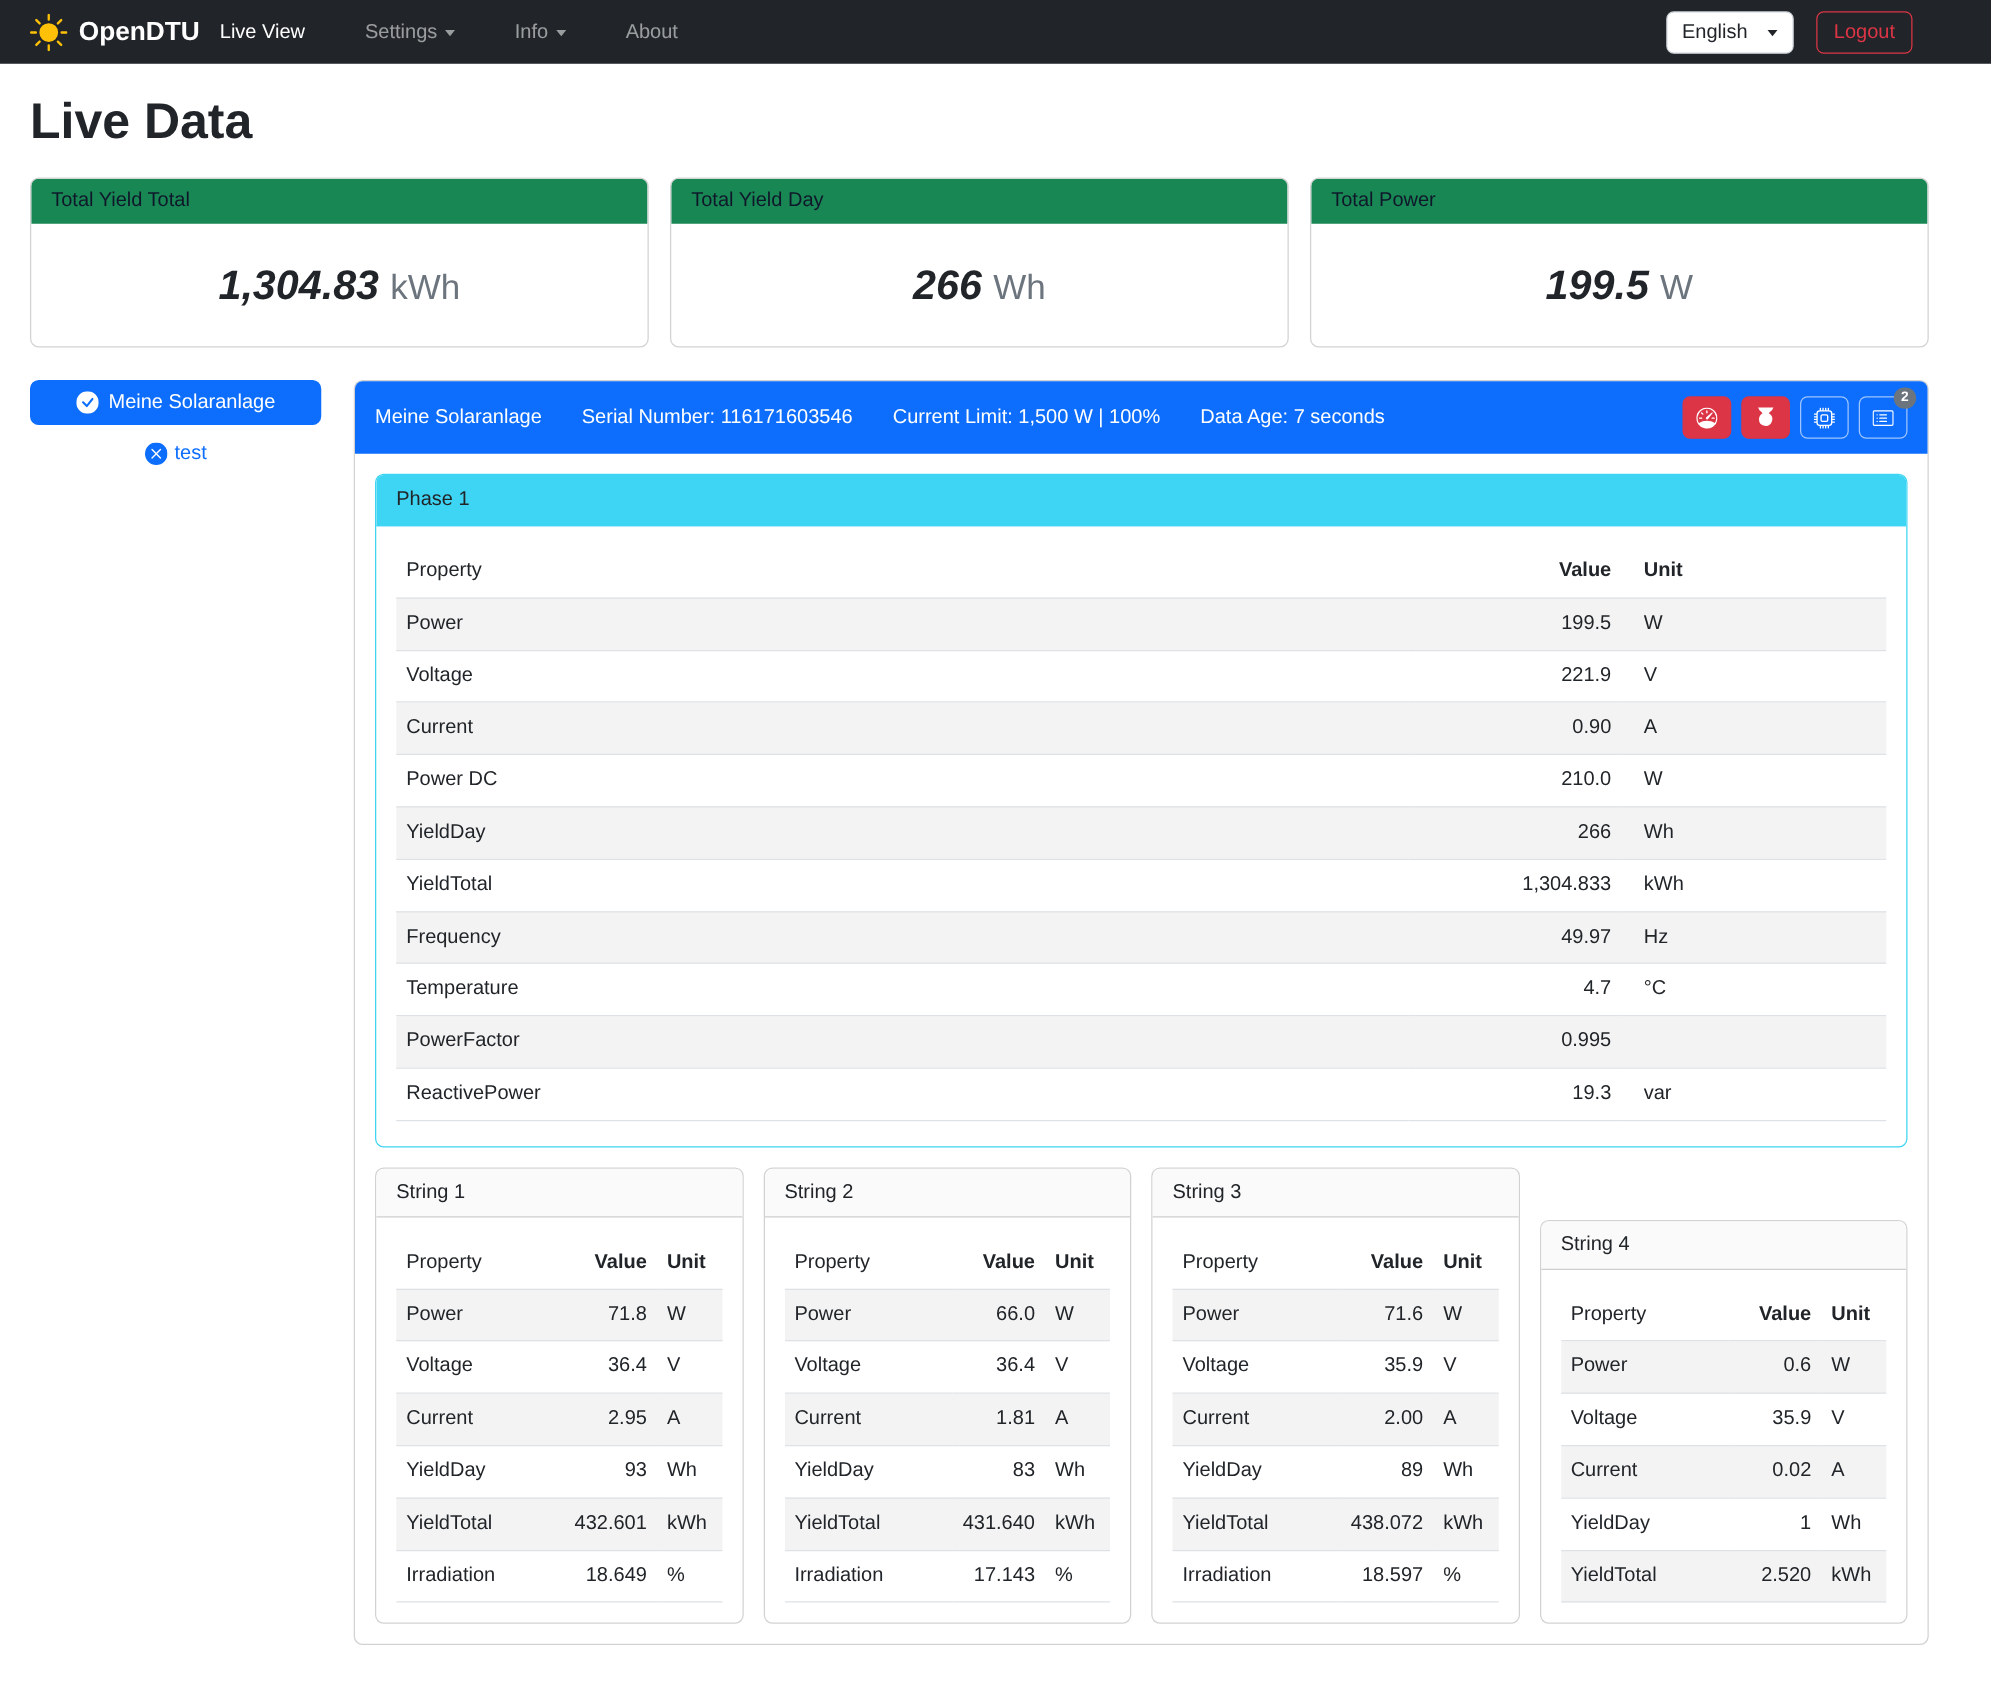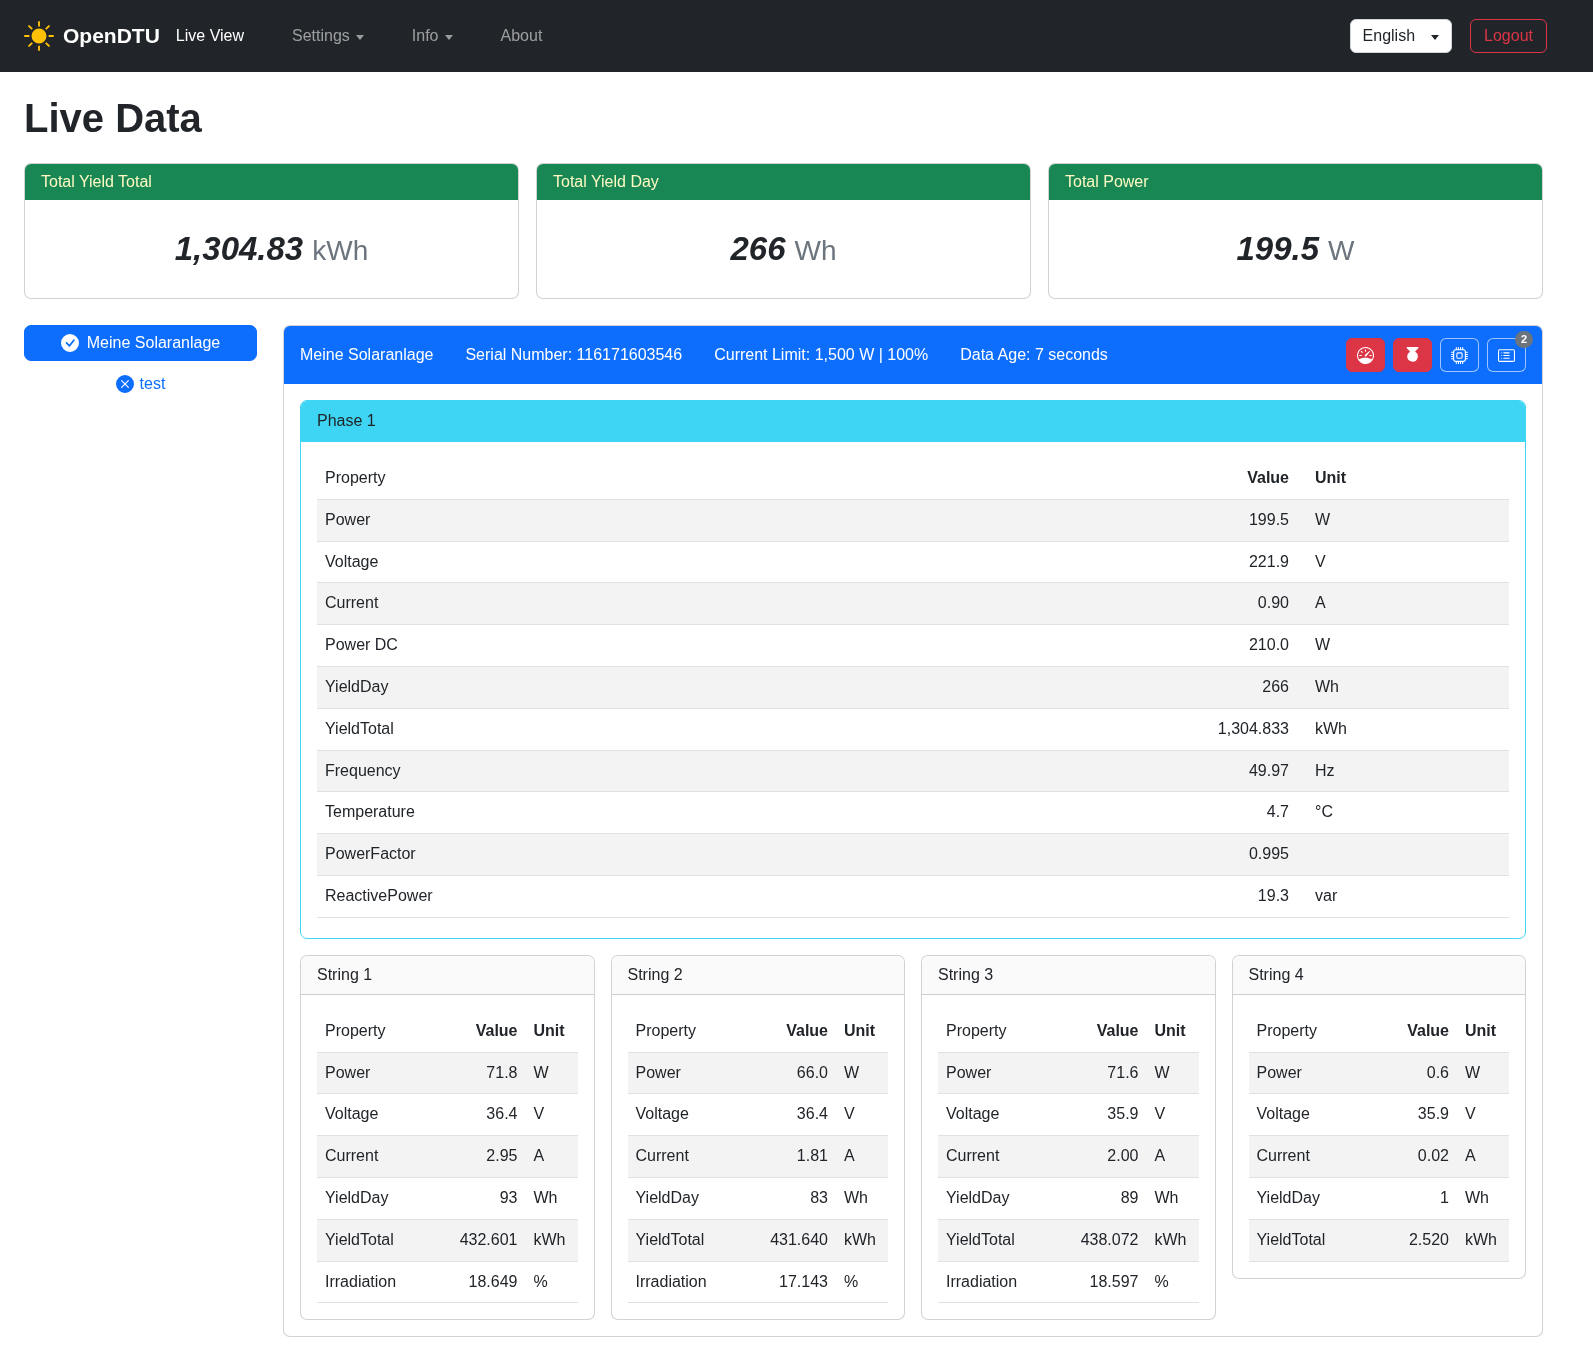--- a/index.html
+++ b/index.html
@@ -4,22 +4,22 @@
 <style>
   * { margin:0; padding:0; box-sizing:border-box; }
   html,body { background:#fff; }
   body {
     font-family:"Liberation Sans","DejaVu Sans",sans-serif;
     color:#212529; font-size:16px; min-width:1593px;
   }
 
   
   .navbar {
-    background:#212529; height:72px; display:flex; align-items:center;
-    padding:0 46px 0 24px;
+    background:#212529; height:51px; display:flex; align-items:center;
+    padding:0 63px 0 24px;
   }
   .brand { display:flex; align-items:center; gap:9px; color:#fff; font-size:21px; font-weight:600; cursor:pointer; }
   .brand svg { display:block; }
   .nav-links { display:flex; align-items:center; margin-left:16px; gap:48px; }
   .nav-link { color:rgba(255,255,255,.55); text-decoration:none; font-size:16px; display:flex; align-items:center; gap:6px; cursor:pointer; }
   .nav-link.active { color:#fff; }
   .caret { width:0; height:0; border-left:4px solid transparent; border-right:4px solid transparent; border-top:5px solid currentColor; display:inline-block; margin-top:2px; }
   .nav-right { margin-left:auto; display:flex; align-items:center; gap:18px; }
   .lang-select {
     background:#fff; color:#212529; border:1px solid #ced4da; border-radius:6px;
@@ -31,21 +31,21 @@
     padding:7px 13px; border-radius:6px; font-size:16px; font-family:inherit; cursor:pointer;
   }
 
   
   .container { padding:18px 50px 28px 24px; }
   h1.page-title { font-size:40px; font-weight:600; margin:6px 0 22px; }
 
   
   .summary-row { display:flex; gap:17px; margin-bottom:26px; }
   .summary-card { flex:1; border:1px solid rgba(0,0,0,.175); border-radius:7px; overflow:hidden; background:#fff; }
-  .summary-card-header { background:#198754; color:#fef9c3; padding:9px 16px; font-size:16px; }
+  .summary-card-header { background:#198754; color:#0f172a; padding:9px 16px; font-size:16px; }
   .summary-card-body { display:flex; align-items:baseline; justify-content:center; gap:9px; padding:30px 16px; }
   .summary-value { font-size:33px; font-weight:700; color:#212529;font-style:italic; }
   .summary-unit { font-size:28px; font-weight:400; color:#6c757d; }
 
   
   .content-row { display:flex; align-items:flex-start; }
   .sidebar { width:233px; margin-right:26px; flex-shrink:0; }
   .inverter-select-btn {
     width:100%; background:#0d6efd; border:1px solid #0d6efd; color:#fff;
     border-radius:7px; padding:8px 10px; font-size:16px; font-family:inherit;
@@ -86,21 +86,21 @@
   .data-table thead th { font-weight:700; }
   .data-table .prop { font-weight:400; }
   .data-table .val { text-align:right; }
   .phase-table .val { width:170px; }
   .phase-table .unit { width:212px; padding-left:18px; }
   .string-table .val { width:74px; }
   .string-table .unit { width:52px; }
   .data-table tbody tr:nth-child(odd) { background:rgba(33,37,41,.055); }
 
   
-  .strings-row { display:flex; gap:16px; align-items:flex-start; }
+  .strings-row { display:flex; gap:16px; align-items:flex-end; }
   .string-card { flex:1; border:1px solid rgba(0,0,0,.175); border-radius:7px; background:#fff; overflow:hidden; }
   .string-header { background:#fafafa; border-bottom:1px solid rgba(0,0,0,.175); padding:10px 16px; font-size:16px; }
   .string-body { padding:16px; }
 </style>
 </head>
 <body>
 
 <nav class="navbar">
   <div class="brand">
     <span>

